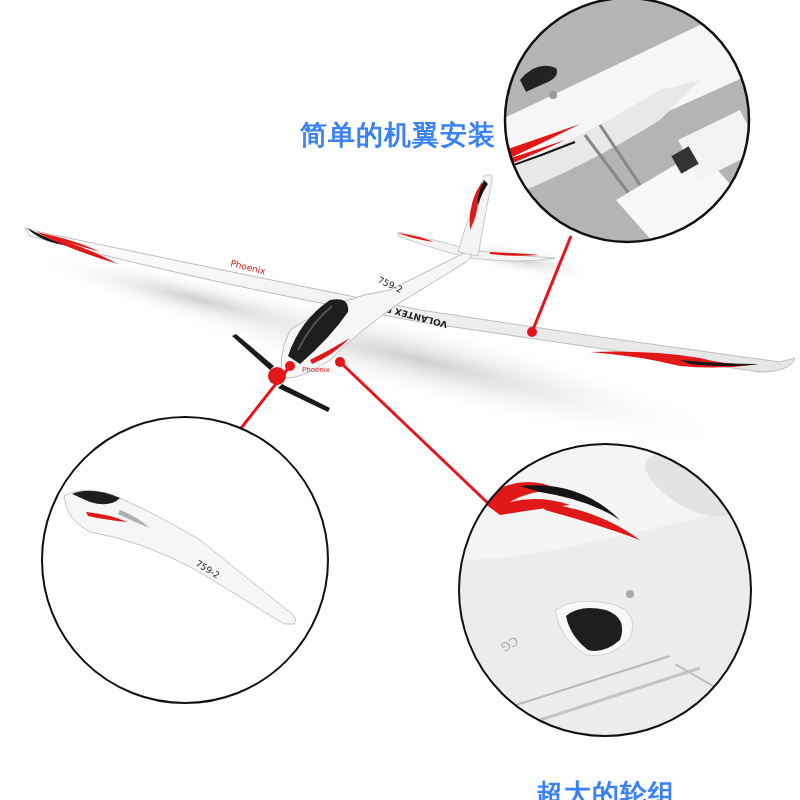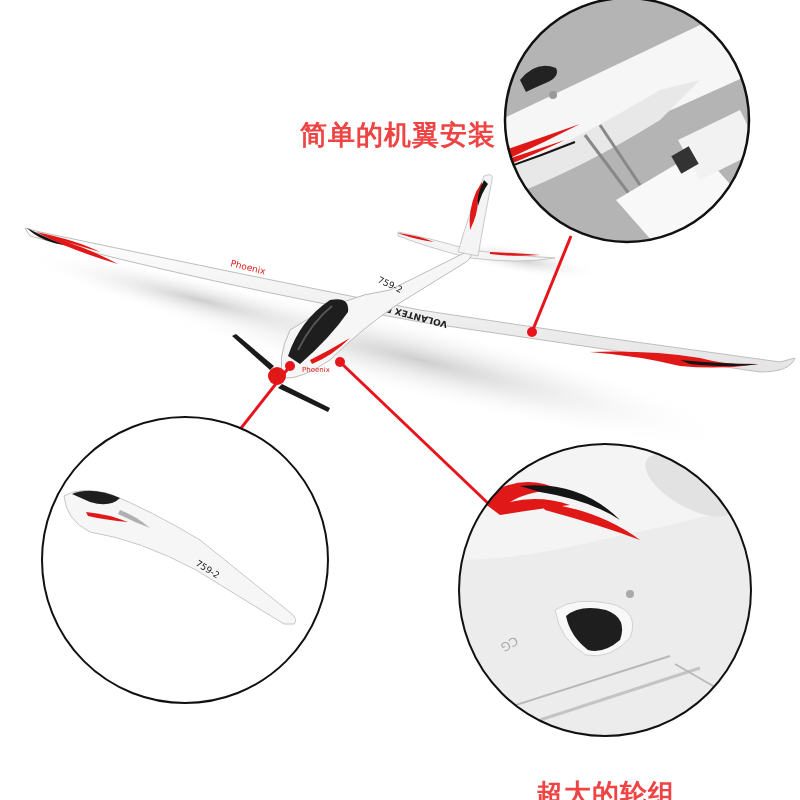--- a/index.html
+++ b/index.html
@@ -1,18 +1,18 @@
 <!DOCTYPE html>
 <html><head>
 <meta charset="utf-8">
 <style>
   html,body{margin:0;padding:0;background:#ffffff;}
   body{width:800px;height:800px;position:relative;overflow:hidden;font-family:"DejaVu Sans","Liberation Sans",sans-serif;}
   .stage{position:absolute;left:0;top:0;width:800px;height:800px;}
-  .caption{position:absolute;font-weight:bold;color:#ef4444;font-size:27px;letter-spacing:1px;white-space:nowrap;line-height:1;}
+  .caption{position:absolute;font-weight:bold;color:#3b82f6;font-size:27px;letter-spacing:1px;white-space:nowrap;line-height:1;}
   .cap-wing{left:300px;top:121px;}
   .cap-fuse{left:44px;top:716px;}
   .cap-wheel{left:536px;top:768px;margin-top:12px;}
   svg{position:absolute;left:0;top:0;}
 </style>
 </head>
 <body>
 
 <div class="stage">
 

